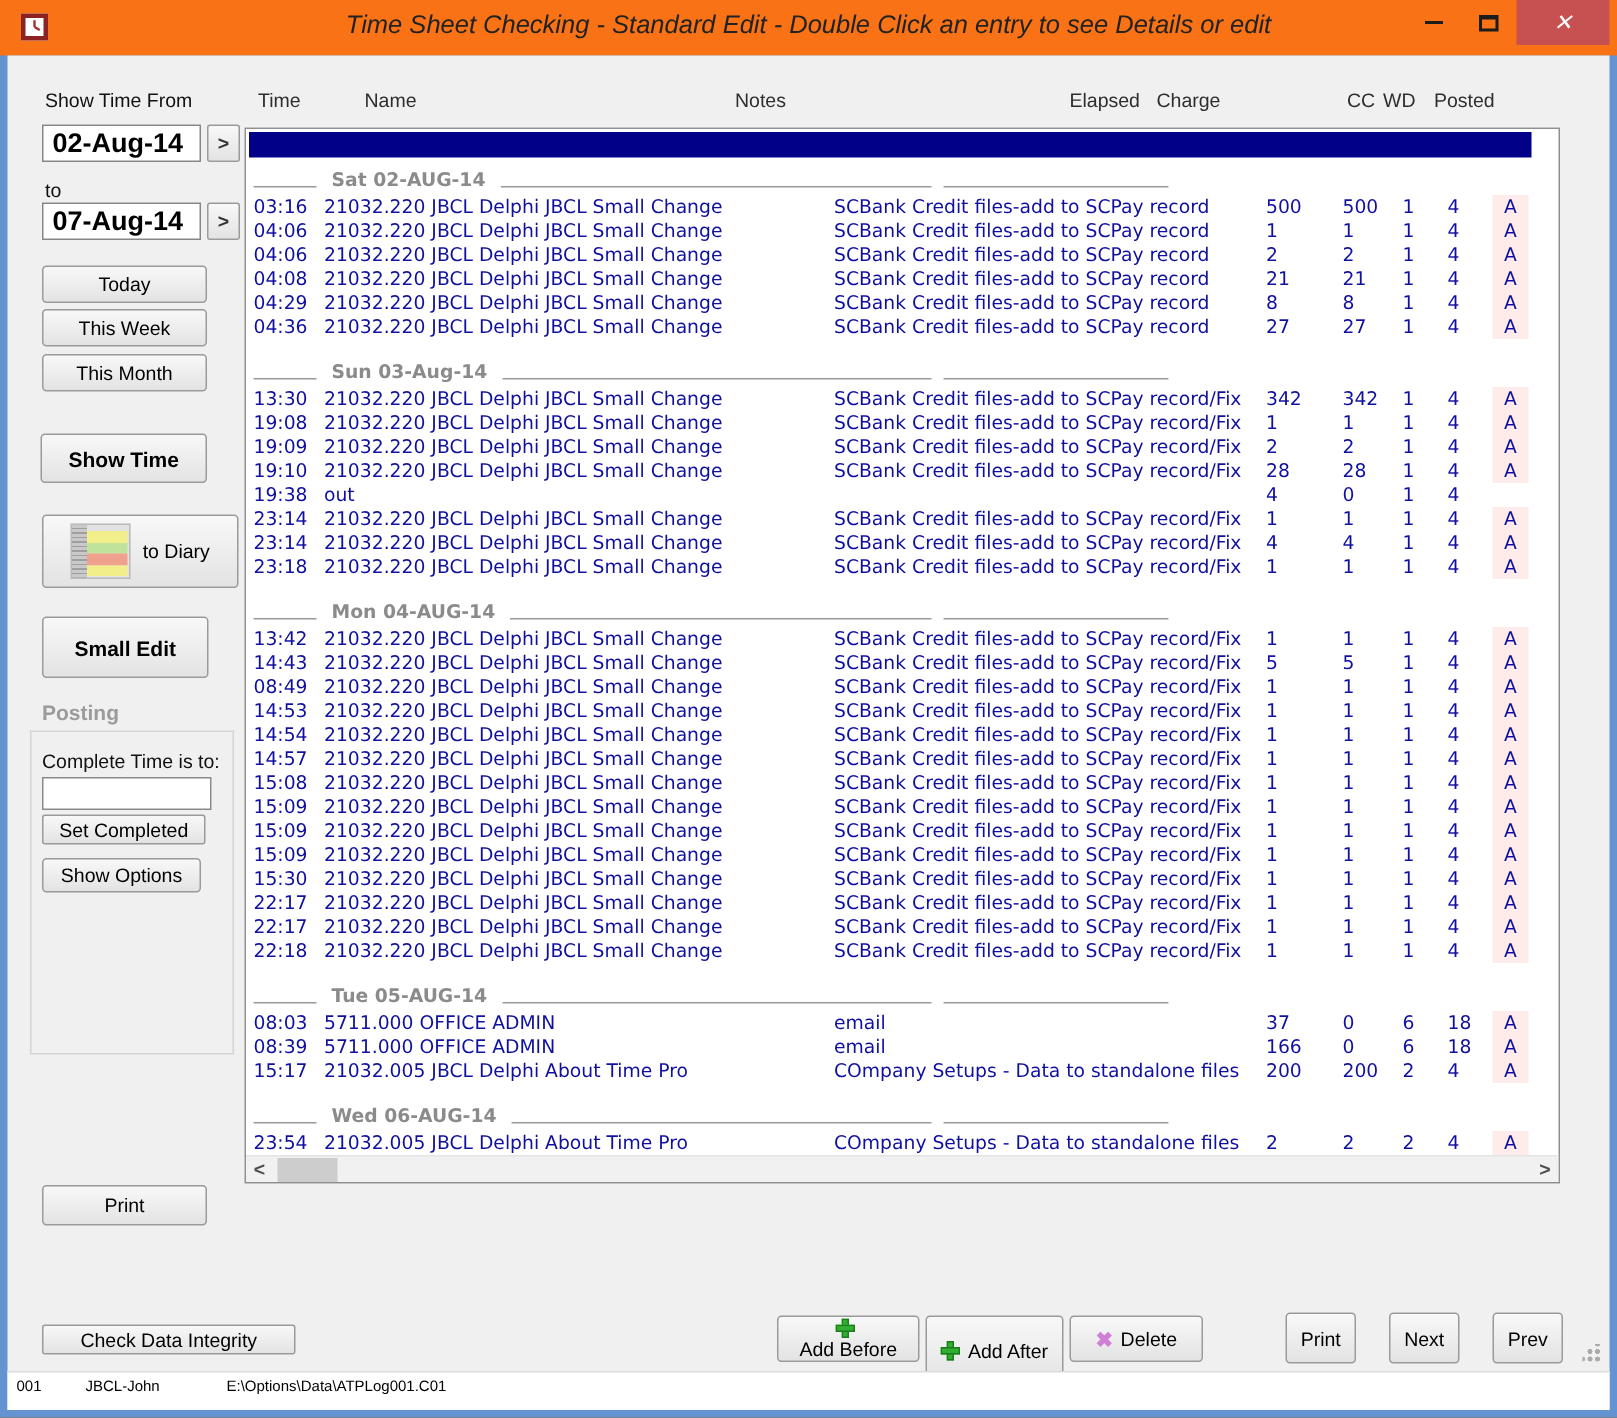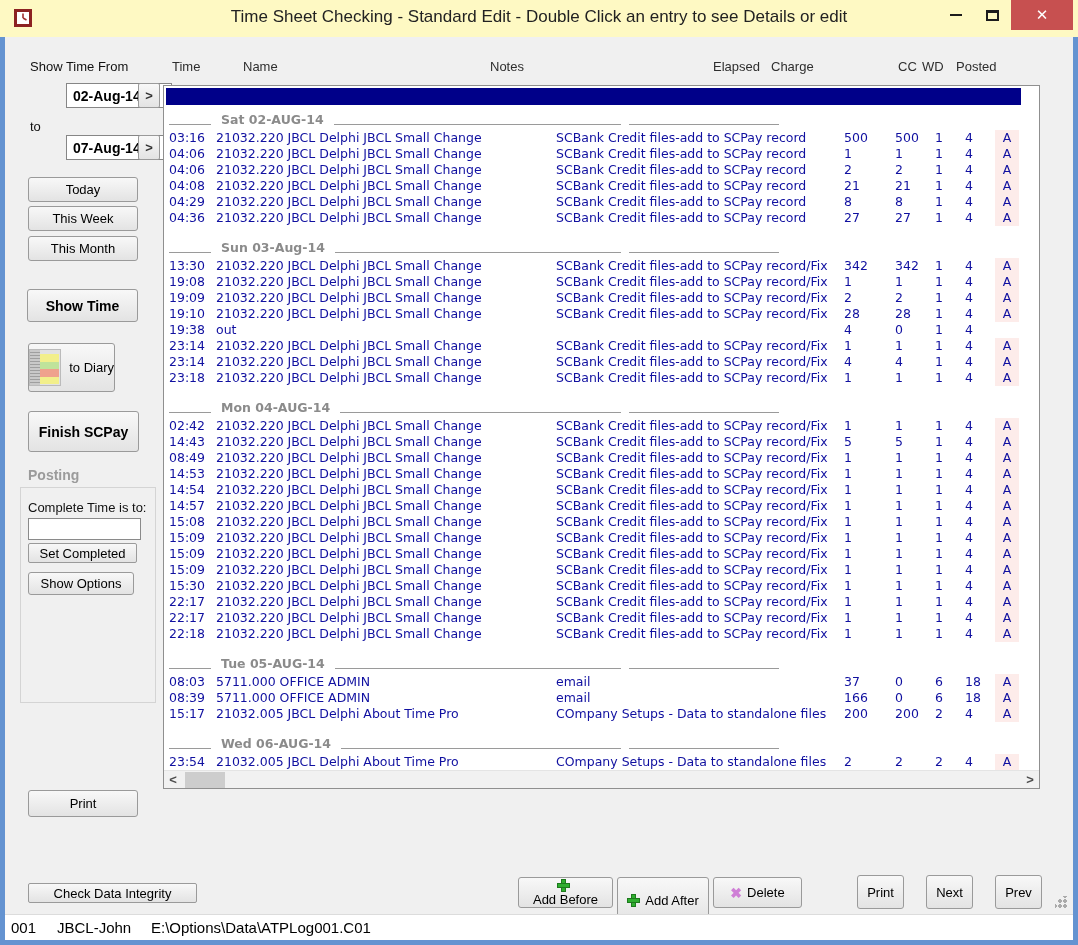--- a/index.html
+++ b/index.html
@@ -2,42 +2,42 @@
 <html><head>
 <meta charset="utf-8">
 <style>
   html,body{margin:0;padding:0;background:#555;}
   *{box-sizing:border-box;}
   .window{
     position:relative;width:1078px;height:945px;background:#6493d1;
     font-family:"Liberation Sans",sans-serif;overflow:hidden;
   }
   
-  .titlebar{position:absolute;left:0;top:0;width:100%;height:37px;background:#fef9c3;}
+  .titlebar{position:absolute;left:0;top:0;width:100%;height:37px;background:#f97316;font-style:italic;}
   .app-icon{position:absolute;left:14px;top:9px;width:18px;height:18px;background:#fff;border:3px solid #8c2222;}
   .app-icon svg{display:block;}
   .title-text{position:absolute;left:0;top:7px;width:100%;text-align:center;font-size:17px;color:#222;}
   .winbtn{position:absolute;top:0;height:30px;display:flex;align-items:center;justify-content:center;}
   .btn-min{left:938px;width:36px;}
   .btn-max{left:974px;width:36px;}
   .btn-close{left:1011px;width:62px;background:#c75050;color:#fff;font-size:15px;}
   .min-glyph{width:12px;height:2px;background:#1c1c1c;}
   .max-glyph{width:13px;height:11px;border:2px solid #1c1c1c;border-top-width:3px;background:transparent;}
   
   .client{position:absolute;left:5px;top:37px;width:1068px;height:903px;background:#f0f0f0;}
   .label{position:absolute;font-size:13px;color:#111;white-space:nowrap;}
   .btn{
     position:absolute;display:flex;align-items:center;justify-content:center;
     background:linear-gradient(#f8f8f8,#e3e3e3);border:1px solid #9a9a9a;border-radius:3px;
     font-size:13px;color:#000;white-space:nowrap;cursor:default;
   }
   .btn.bold{font-weight:bold;font-size:14px;}
   .dateinput{
     position:absolute;width:106px;height:25px;background:#fff;border:1px solid #868686;
-    font-size:14px;font-weight:bold;display:flex;align-items:center;padding-left:6px;color:#000;margin-left:38px;
+    font-size:18px;font-weight:bold;display:flex;align-items:center;padding-left:6px;color:#000;
   }
   .chev{width:22px;height:25px;font-weight:bold;font-size:13px;color:#333;border-radius:2px;}
   .groupbox{position:absolute;left:15px;top:450px;width:136px;height:216px;border:1px solid #d4d4d4;}
   .posting-label{position:absolute;left:23px;top:430px;font-size:14px;font-weight:bold;color:#9b9b9b;}
   .clip-label{overflow:hidden;width:122px;}
   .text-input{position:absolute;left:23px;top:481px;width:113px;height:22px;background:#fff;border:1px solid #8a8a8a;}
   
   .diary-icon{position:relative;width:40px;height:37px;margin-right:8px;background:#e2e2e2;border:1px solid #bbb;}
   .diary-col{position:absolute;left:0;top:0;width:10px;height:100%;background:#c9c9c9;
      background-image:repeating-linear-gradient(#c9c9c9 0 2px,#9f9f9f 2px 3px);}
@@ -87,21 +87,21 @@
   .resize-grip{position:absolute;right:6px;bottom:32px;width:12px;height:12px;
      background-image:
        radial-gradient(circle at 10px 10px,#aaa 1.6px,transparent 1.8px),
        radial-gradient(circle at 10px 5px,#aaa 1.6px,transparent 1.8px),
        radial-gradient(circle at 5px 10px,#aaa 1.6px,transparent 1.8px),
        radial-gradient(circle at 10px 0px,#aaa 1.6px,transparent 1.8px),
        radial-gradient(circle at 0px 10px,#aaa 1.6px,transparent 1.8px),
        radial-gradient(circle at 5px 5px,#aaa 1.6px,transparent 1.8px);}
   
   .statusbar{position:absolute;left:0;bottom:0;width:100%;height:26px;background:#fff;border-top:1px solid #dcdcdc;
-     font-size:15px;color:#000;}
+     font-size:10px;color:#000;}
   .statusbar span{position:absolute;top:4px;white-space:nowrap;}
   .st-code{left:6px;} .st-user{left:52px;} .st-path{left:146px;}
 </style>
 </head>
 <body>
 
 <div class="window">
 
   <div class="titlebar">
     <div class="app-icon">
@@ -133,34 +133,34 @@
     <div class="dateinput" style="left:23px;top:98px;">07-Aug-14</div>
     <div class="btn chev" style="left:133px;top:98px;">
         <span>&gt;</span>
       </div>
 
     <div class="btn" style="left:23px;top:140px;width:110px;height:25px;">Today</div>
     <div class="btn" style="left:23px;top:169px;width:110px;height:25px;">This Week</div>
     <div class="btn" style="left:23px;top:199px;width:110px;height:25px;">This Month</div>
     <div class="btn bold" style="left:22px;top:252px;width:111px;height:33px;">Show Time</div>
 
-    <div class="btn" style="left:23px;top:306px;width:87px;height:49px;">
+    <div class="btn" style="left:23px;top:306px;width:131px;height:49px;">
       <span class="diary-icon">
         <span class="diary-col"></span>
         <span class="diary-rows">
           <div style="background:#f2ef8b;"></div>
           <div style="background:#bfe39b;"></div>
           <div style="background:#efa18d;"></div>
           <div style="background:#f2ef8b;"></div>
         </span>
       </span>
       <span>to  Diary</span>
     </div>
 
-    <div class="btn bold" style="left:23px;top:374px;width:111px;height:41px;">Finish SCPay</div>
+    <div class="btn bold" style="left:23px;top:374px;width:111px;height:41px;">Small Edit</div>
 
     <div class="posting-label">Posting</div>
     <div class="groupbox"></div>
     <div class="label clip-label" style="left:23px;top:463px;">Complete Time is to:</div>
     <div class="text-input"></div>
     <div class="btn" style="left:23px;top:506px;width:109px;height:20px;border-radius:2px;">Set Completed</div>
     <div class="btn" style="left:23px;top:535px;width:106px;height:23px;">Show Options</div>
 
     <div class="btn" style="left:23px;top:753px;width:110px;height:27px;">Print</div>
     <div class="btn" style="left:23px;top:846px;width:169px;height:20px;border-radius:2px;">Check Data Integrity</div>
@@ -337,21 +337,21 @@
           </div>
           <div class="group-row">
             <span class="gseg1"></span>
             <span class="gname">
               <span class="glabel">Mon 04-AUG-14</span>
               <span class="gfill"></span>
             </span>
             <span class="gseg2"></span>
           </div>
           <div class="row">
-            <span class="c-time">02:42</span>
+            <span class="c-time">13:42</span>
             <span class="c-name">21032.220 JBCL Delphi JBCL Small Change</span>
             <span class="c-notes">SCBank Credit files-add to SCPay record/Fix</span>
             <span class="c-elapsed">1</span>
             <span class="c-charge">1</span>
             <span class="c-cc">1</span>
             <span class="c-wd">4</span>
             <span class="c-posted pink">A</span>
           </div>
           <div class="row">
             <span class="c-time">14:43</span>

